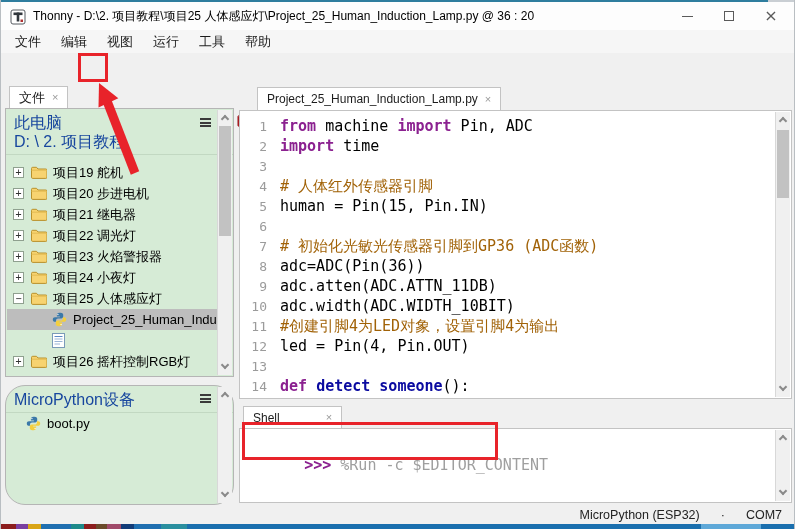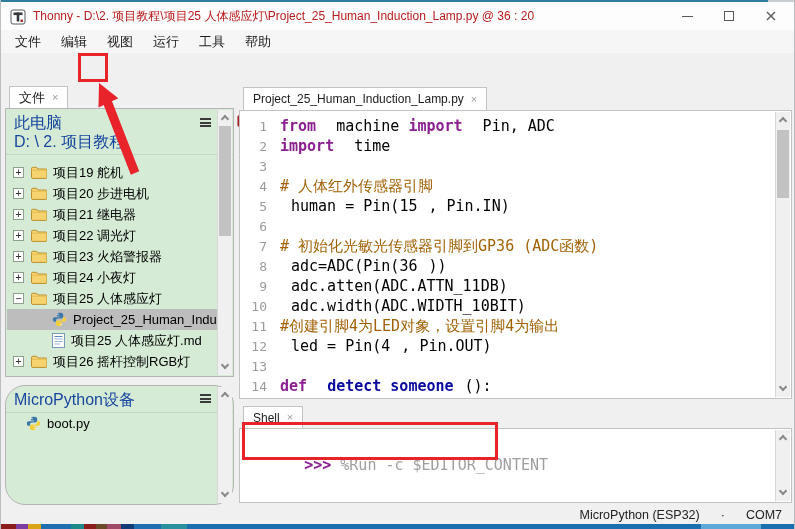--- a/index.html
+++ b/index.html
@@ -8,21 +8,21 @@
   #window { position:relative; width:795px; height:529px; background:#f0f0f0; overflow:hidden;
             border-left:1px solid #b9bec2; border-right:1px solid #b9bec2; }
   
   #top-accent { position:absolute; left:0; top:0; width:795px; height:2px;
     background:linear-gradient(to right,#2e7d9e 0 96.5%,#c9ced3 96.5% 100%); }
 
   
   #titlebar { position:absolute; left:0; top:2px; width:795px; height:28px; background:#fdfdfd; }
   #thonny-logo { position:absolute; left:9px; top:7px; }
   #window-title { position:absolute; left:32px; top:0; height:28px; line-height:28px;
-    font-size:12px; color:#b91c1c; white-space:nowrap; }
+    font-size:12px; color:#000000; white-space:nowrap; }
   #win-controls { position:absolute; right:4px; top:0; height:28px; display:flex; }
   .win-btn { width:42px; height:28px; display:flex; align-items:center; justify-content:center; }
   .glyph-min { width:11px; height:0; border-top:1px solid #5a5a5a; }
   .glyph-max { width:10px; height:10px; border:1px solid #5a5a5a; }
   .glyph-close { font-size:16px; color:#5a5a5a; line-height:1; font-family:"DejaVu Sans",sans-serif; }
 
   
   #menubar { position:absolute; left:0; top:30px; width:795px; height:23px; background:#f6f6f6;
     display:flex; align-items:center; padding-left:4px; }
   .menu-item { font-size:13px; color:#1c1c1c; padding:2px 10px; }
@@ -36,22 +36,22 @@
     border:3px solid #e8232a; z-index:60; }
   #arrow-annotation { position:absolute; left:82px; top:81px; z-index:60; }
   #shell-annotation-box { position:absolute; left:241px; top:422px; width:256px; height:38px;
     border:3px solid #e8232a; z-index:60; }
 
   
   .tab { position:absolute; background:#fff; border:1px solid #c3c3c3; border-bottom:none;
     display:flex; align-items:center; padding:0 9px; color:#1c1c1c; }
   .tab-close { margin-left:7px; color:#9a9a9a; font-size:11px; line-height:1; }
   #files-tab { left:8px; top:86px; height:22px; font-size:13px; }
-  #editor-tab { left:242px; top:87px; height:23px; font-size:12px;text-align:right; }
-  #shell-tab { left:242px; top:406px; height:22px; font-size:12px; }
+  #editor-tab { left:256px; top:87px; height:23px; font-size:12px;text-align:right; }
+  #shell-tab { left:242px; top:406px; height:22px; font-size:12px;gap:39px; }
 
   
   .green-panel { position:absolute; left:4px; width:229px; background:#d6ebd6; border:1px solid #b5b5b5; }
   #files-panel { top:108px; height:269px; }
   #device-panel { top:385px; height:120px;border-radius:20px; }
   .panel-header { padding:4px 8px 3px 8px; border-bottom:1px solid #c2d8c2; position:relative; }
   .panel-header-line { font-size:16px; color:#17469e; line-height:19px; white-space:nowrap; }
   .menu-lines { position:absolute; right:22px; top:9px; width:11px; height:9px;
     border-top:2px solid #3a3a3a; border-bottom:2px solid #3a3a3a;
     background:linear-gradient(#3a3a3a,#3a3a3a) center/100% 2px no-repeat; }
@@ -84,21 +84,21 @@
     border:1px solid #c3c3c3; overflow:hidden; }
   #code-area { position:absolute; left:0; top:5px; right:17px; }
   .code-line { height:20px; display:flex; align-items:center; }
   .ln { width:40px; min-width:40px; text-align:right; padding-right:13px; color:#9b9b9b;
     font:13px "DejaVu Sans Mono",monospace; }
   .code-text { font:15px "DejaVu Sans Mono",monospace; white-space:pre; }
   .tok-kw { color:#8b2190; font-weight:bold; }
   .tok-fn { color:#0a0aa0; font-weight:bold; }
   .tok-num { color:#000000; }
   .tok-cm { color:#a16207; }
-  .tok-pl { color:#000;padding-left:11px; }
+  .tok-pl { color:#000; }
   #editor-sb-thumb { top:18px; height:68px; }
 
   
   #shell { position:absolute; left:238px; top:428px; width:553px; height:75px; background:#fff;
     border:1px solid #c3c3c3; overflow:hidden; }
   #shell-line { position:absolute; left:10px; top:9px; font:15px "DejaVu Sans Mono",monospace; white-space:pre; }
   #shell-prompt { color:#8b2190; font-weight:bold; }
   #shell-command { color:#9f9f9f; }
 
   
@@ -336,21 +336,20 @@
           <span class="tree-indent"></span>
           <span class="tree-icon">
             <svg width="13" height="15" viewBox="0 0 13 15">
               <rect x="0.5" y="0.5" width="12" height="14" fill="#fff" stroke="#7a9ab8"></rect>
               <line x1="2.5" y1="3.5" x2="10.5" y2="3.5" stroke="#5b87c5"></line>
               <line x1="2.5" y1="6" x2="10.5" y2="6" stroke="#9ab4d6"></line>
               <line x1="2.5" y1="8.5" x2="10.5" y2="8.5" stroke="#9ab4d6"></line>
               <line x1="2.5" y1="11" x2="8" y2="11" stroke="#9ab4d6"></line>
             </svg>
           </span>
-          <span class="tree-label">项目25 人体感应灯.md</span>
         </div>
         <div class="tree-row">
           <span class="expander">+</span>
           <span class="tree-icon">
             <svg width="16" height="13" viewBox="0 0 16 13">
               <path d="M0.5 2.5 q0-1.2 1.2-1.2 h3.8 l1.5 1.7 h7.8 q1.2 0 1.2 1.2 v7 q0 1.2-1.2 1.2 H1.7 q-1.2 0-1.2-1.2z" fill="#f7d370" stroke="#b8902c"></path>
               <path d="M0.5 4.2 h15" stroke="#e3bb52" fill="none"></path>
             </svg>
           </span>
           <span class="tree-label">项目26 摇杆控制RGB灯</span>

